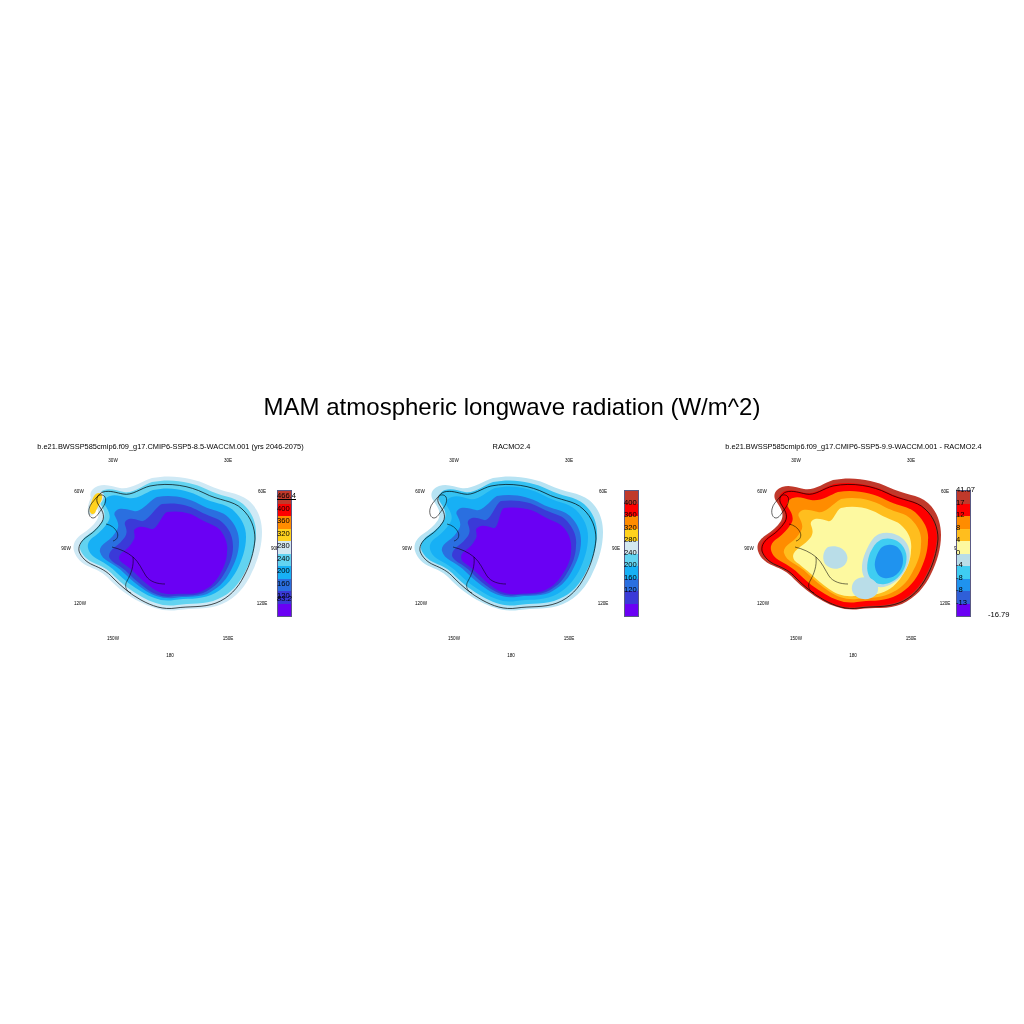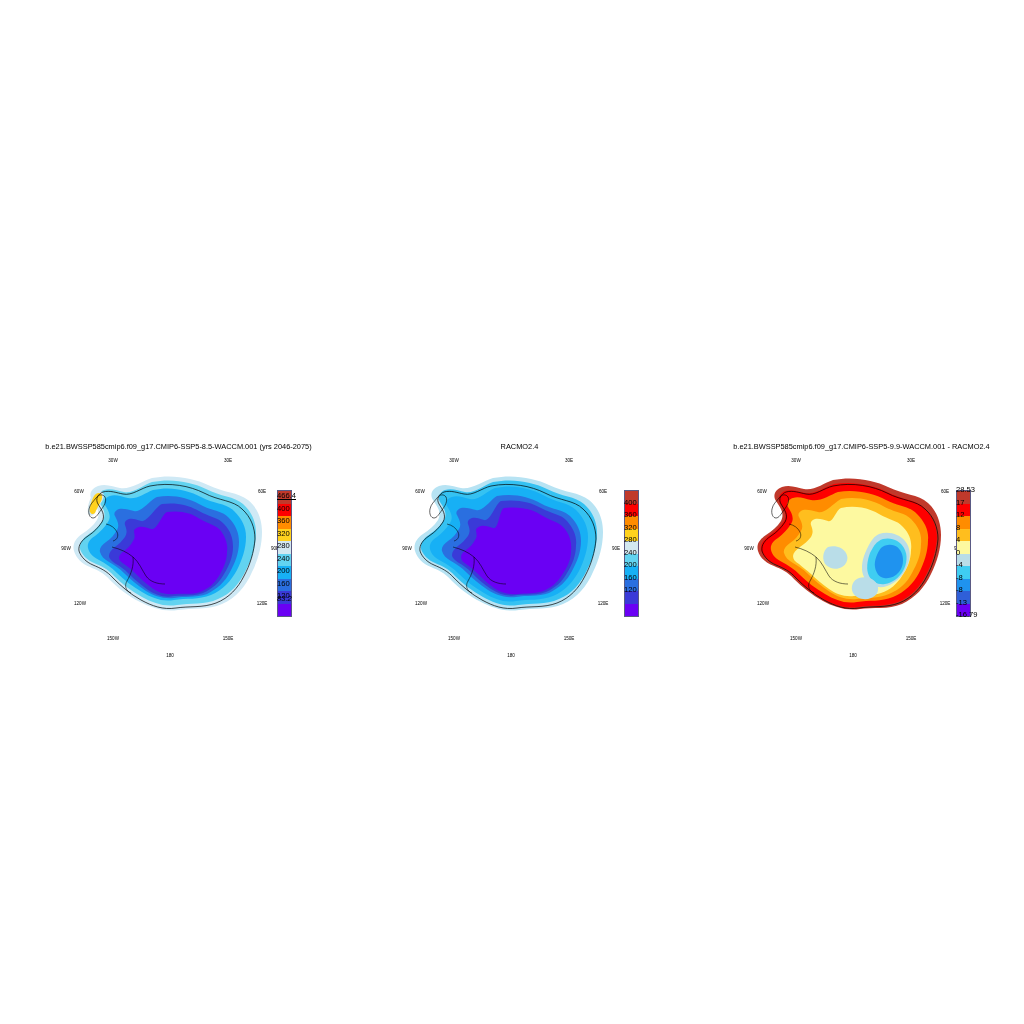--- a/index.html
+++ b/index.html
@@ -22,21 +22,21 @@
     letter-spacing:0px;
     white-space:nowrap;
   }
 
   .panel{position:absolute;top:438px;width:341px;height:230px;}
   #panel-0{left:0px;}
   #panel-1{left:341px;}
   #panel-2{left:683px;}
 
   .panel-title{
-    position:absolute;top:4px;left:8px;width:341px;
+    position:absolute;top:4px;left:0;width:341px;
     text-align:center;
     font-size:7.4px;
     white-space:nowrap;
   }
 
   .map-wrap{position:absolute;left:0;top:14px;width:341px;height:200px;}
   .map-svg{position:absolute;left:0;top:0;}
 
   .lonlabel{
     position:absolute;
@@ -58,20 +58,21 @@
     line-height:8px;
     white-space:nowrap;
     transform:translateY(-50%);
   }
 </style>
 </head>
 <body>
 
 <div id="figure">
 
+  <div class="main-title">MAM atmospheric longwave radiation (W/m^2)</div>
 
   <div class="panel" id="panel-0">
     <div class="panel-title">b.e21.BWSSP585cmip6.f09_g17.CMIP6-SSP5-8.5-WACCM.001 (yrs 2046-2075)</div>
     <div class="map-wrap">
 
       <span class="lonlabel" style="left:113px;top:8px;">30W</span>
       <span class="lonlabel" style="left:228px;top:8px;">30E</span>
       <span class="lonlabel" style="left:79px;top:39px;">60W</span>
       <span class="lonlabel" style="left:262px;top:39px;">60E</span>
       <span class="lonlabel" style="left:66px;top:96px;">90W</span>
@@ -370,28 +371,28 @@
           <div class="seg" style="height: 12.5px; background: rgb(255, 140, 0);"></div>
           <div class="seg" style="height: 12.5px; background: rgb(255, 190, 30);"></div>
           <div class="seg" style="height: 12.5px; background: rgb(253, 249, 160);"></div>
           <div class="seg" style="height: 12.5px; background: rgb(185, 221, 232);"></div>
           <div class="seg" style="height: 12.5px; background: rgb(63, 205, 242);"></div>
           <div class="seg" style="height: 12.5px; background: rgb(31, 147, 239);"></div>
           <div class="seg" style="height: 12.5px; background: rgb(47, 95, 216);"></div>
           <div class="seg" style="height: 12.5px; background: rgb(106, 0, 244);"></div>
         </div>
       <div class="cbar-labels" style="left:273px;top:38px;">
-          <div class="lab" style="top: 0px;">28.53</div>
+          <div class="lab" style="top: 0px;">41.07</div>
           <div class="lab" style="top: 12.5px;">17</div>
           <div class="lab" style="top: 25px;">12</div>
           <div class="lab" style="top: 37.5px;">8</div>
           <div class="lab" style="top: 50px;">4</div>
           <div class="lab" style="top: 62.5px;">0</div>
           <div class="lab" style="top: 75px;">-4</div>
           <div class="lab" style="top: 87.5px;">-8</div>
           <div class="lab" style="top: 100px;">-8</div>
           <div class="lab" style="top: 112.5px;">-13</div>
-          <div class="lab" style="top: 125px;">-16.79</div>
+          <div class="lab" style="top: 125px; padding-left: 32px;">-16.79</div>
         </div>
     </div>
   </div>
 
 </div>
 
 </body></html>

